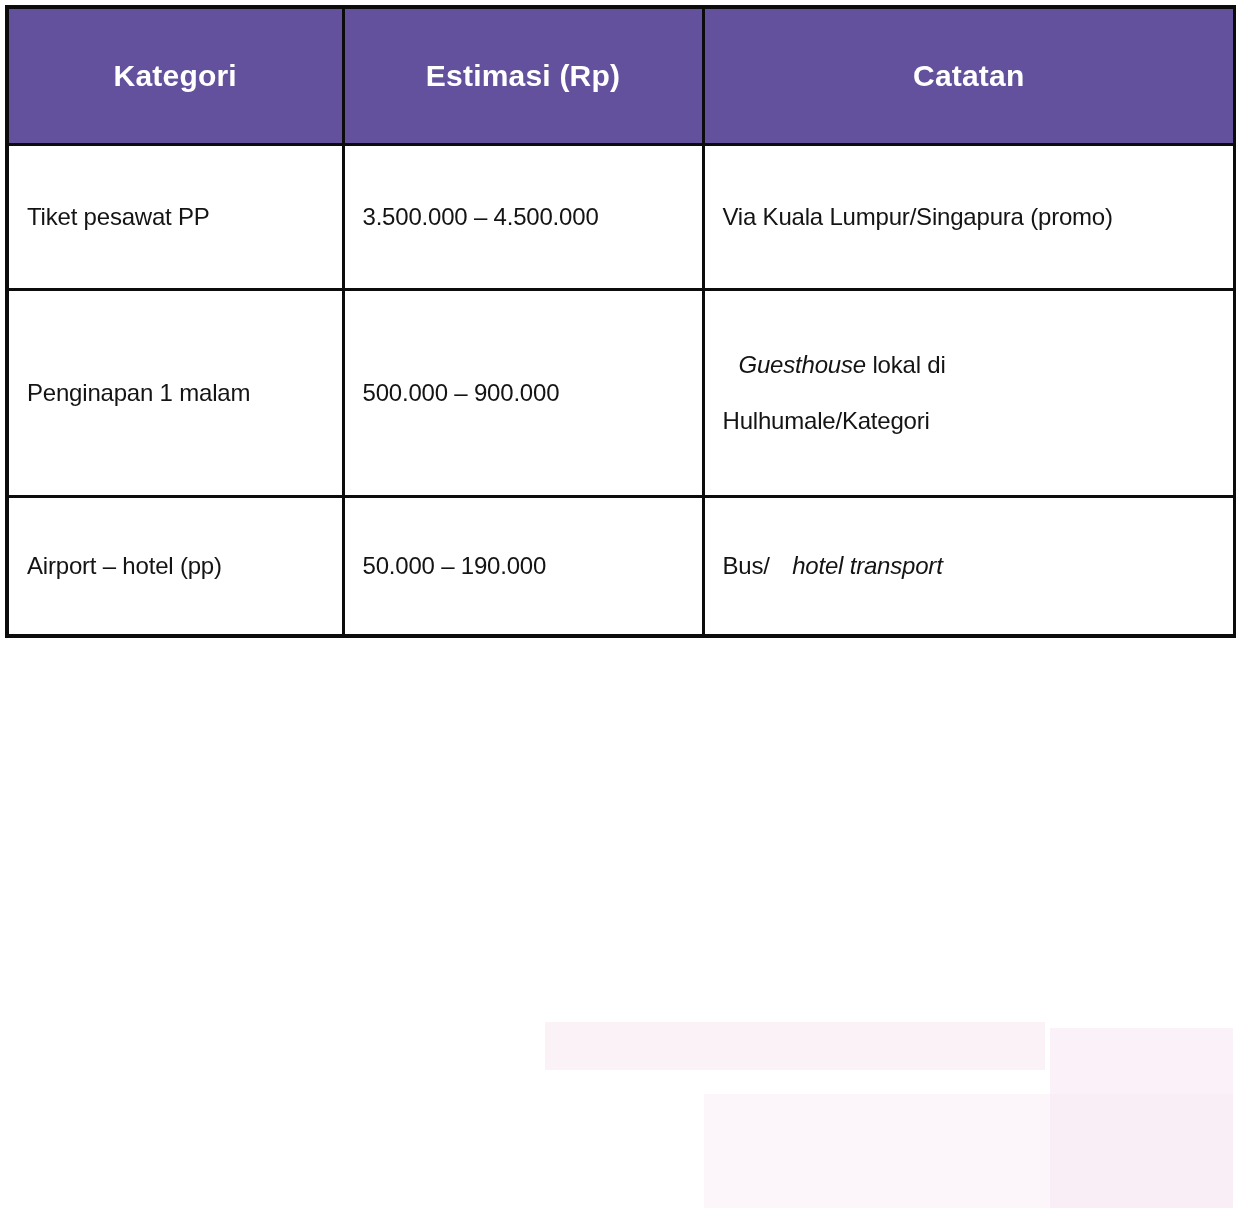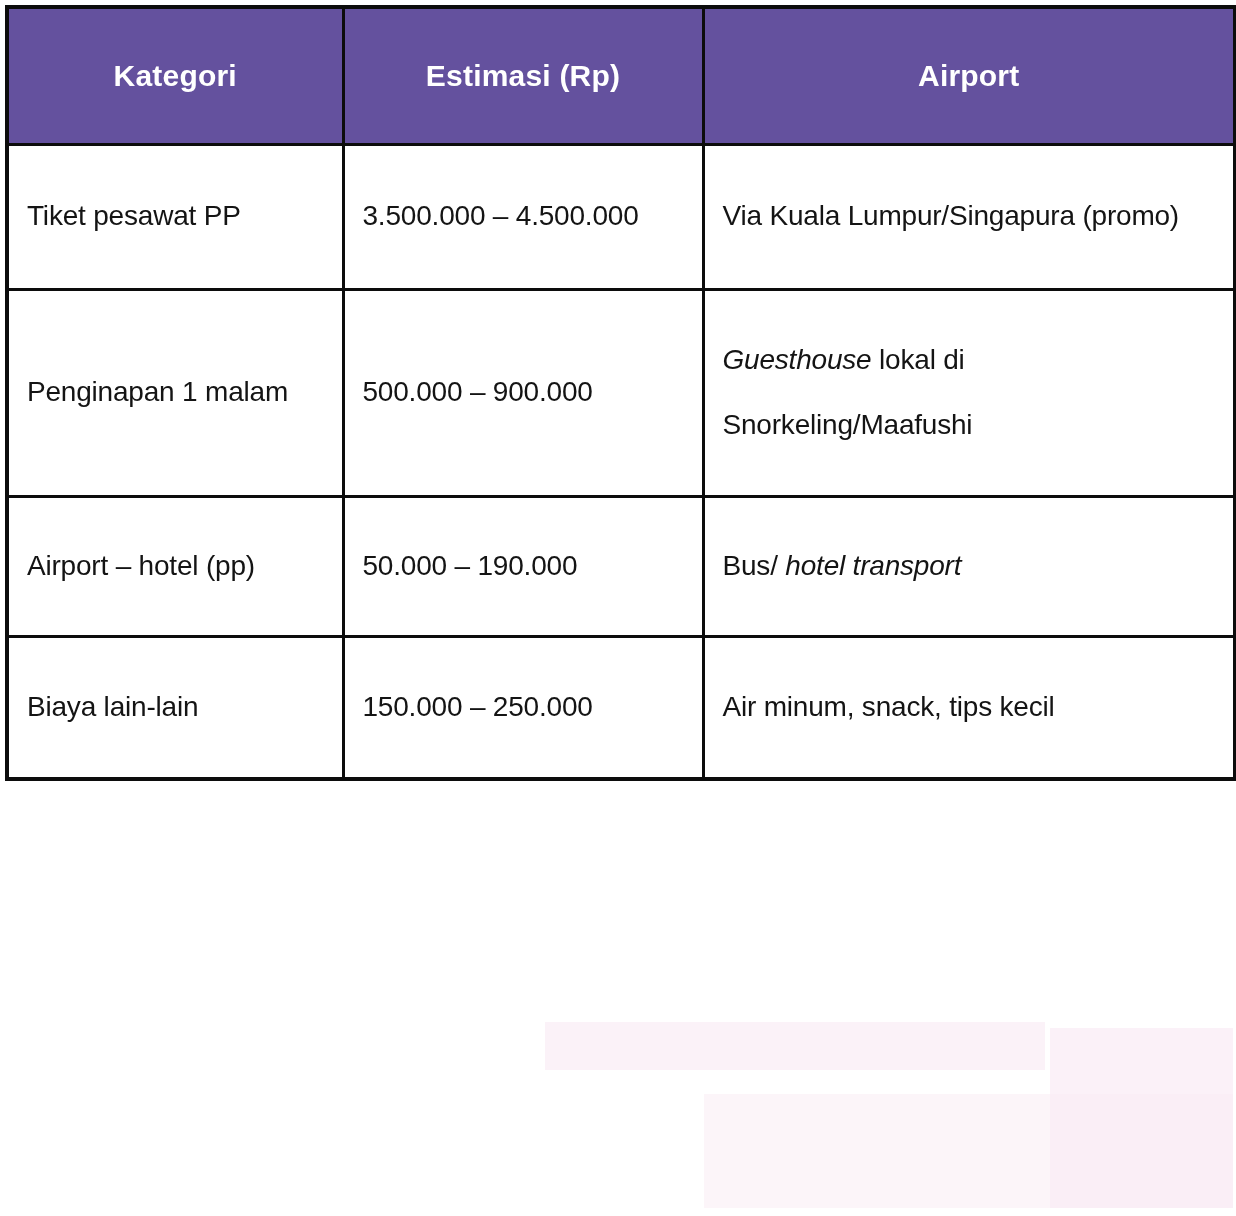--- a/index.html
+++ b/index.html
@@ -37,28 +37,28 @@
   th {
     background: #64519e;
     color: #ffffff;
     font-size: 30px;
     font-weight: bold;
     text-align: center;
     vertical-align: middle;
     letter-spacing: .2px;
   }
   td {
-    font-size: 28px;
+    font-size: 24px;
     vertical-align: middle;
     text-align: left;
     line-height: 2.3;
     padding: 0 10px 0 18px;
     letter-spacing: -0.2px;
   }
-  td em { font-style: italic; }
+  td em { font-style: italic; margin-left: 16px; }
   tbody tr:nth-child(1) { height: 145px; }
   tbody tr:nth-child(2) { height: 207px; }
   tbody tr:nth-child(3) { height: 140px; }
   tbody tr:nth-child(4) { height: 143px; }
   tbody tr:nth-child(5) { height: 145px; }
   tbody tr:nth-child(6) { height: 145px; }
   tbody tr:nth-child(7) { height: 138px; }
 </style>
 </head>
 <body>
@@ -72,39 +72,34 @@
   <table class="budget">
     <colgroup>
       <col class="c1">
         <col class="c2">
         <col class="c3">
     </colgroup>
     <thead>
       <tr>
         <th>Kategori</th>
         <th>Estimasi (Rp)</th>
-        <th>Airport</th>
+        <th>Catatan</th>
       </tr>
     </thead>
     <tbody>
       <tr>
         <td>Tiket pesawat PP</td>
         <td>3.500.000 – 4.500.000</td>
         <td><span>Via Kuala Lumpur/Singapura (promo)</span></td>
       </tr>
       <tr>
         <td>Penginapan 1 malam</td>
         <td>500.000 – 900.000</td>
-        <td><em>Guesthouse</em><span> lokal di</span><br><span>Snorkeling/Maafushi</span></td>
+        <td><em>Guesthouse</em><span> lokal di</span><br><span>Hulhumale/Kategori</span></td>
       </tr>
       <tr>
         <td>Airport – hotel (pp)</td>
         <td>50.000 – 190.000</td>
         <td><span>Bus/</span><em> hotel transport</em></td>
       </tr>
-      <tr>
-        <td>Biaya lain-lain</td>
-        <td>150.000 – 250.000</td>
-        <td><span>Air minum, snack, tips kecil</span></td>
-      </tr>
     </tbody>
   </table>
 </div>
 
 </body></html>

